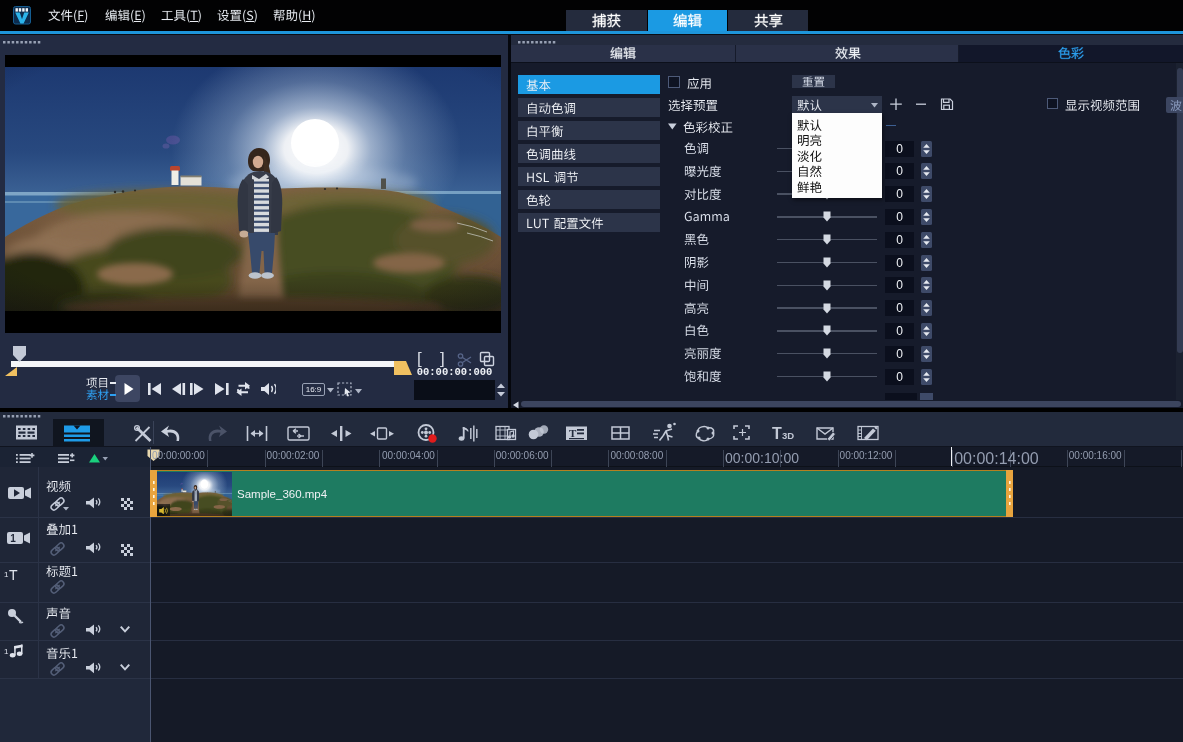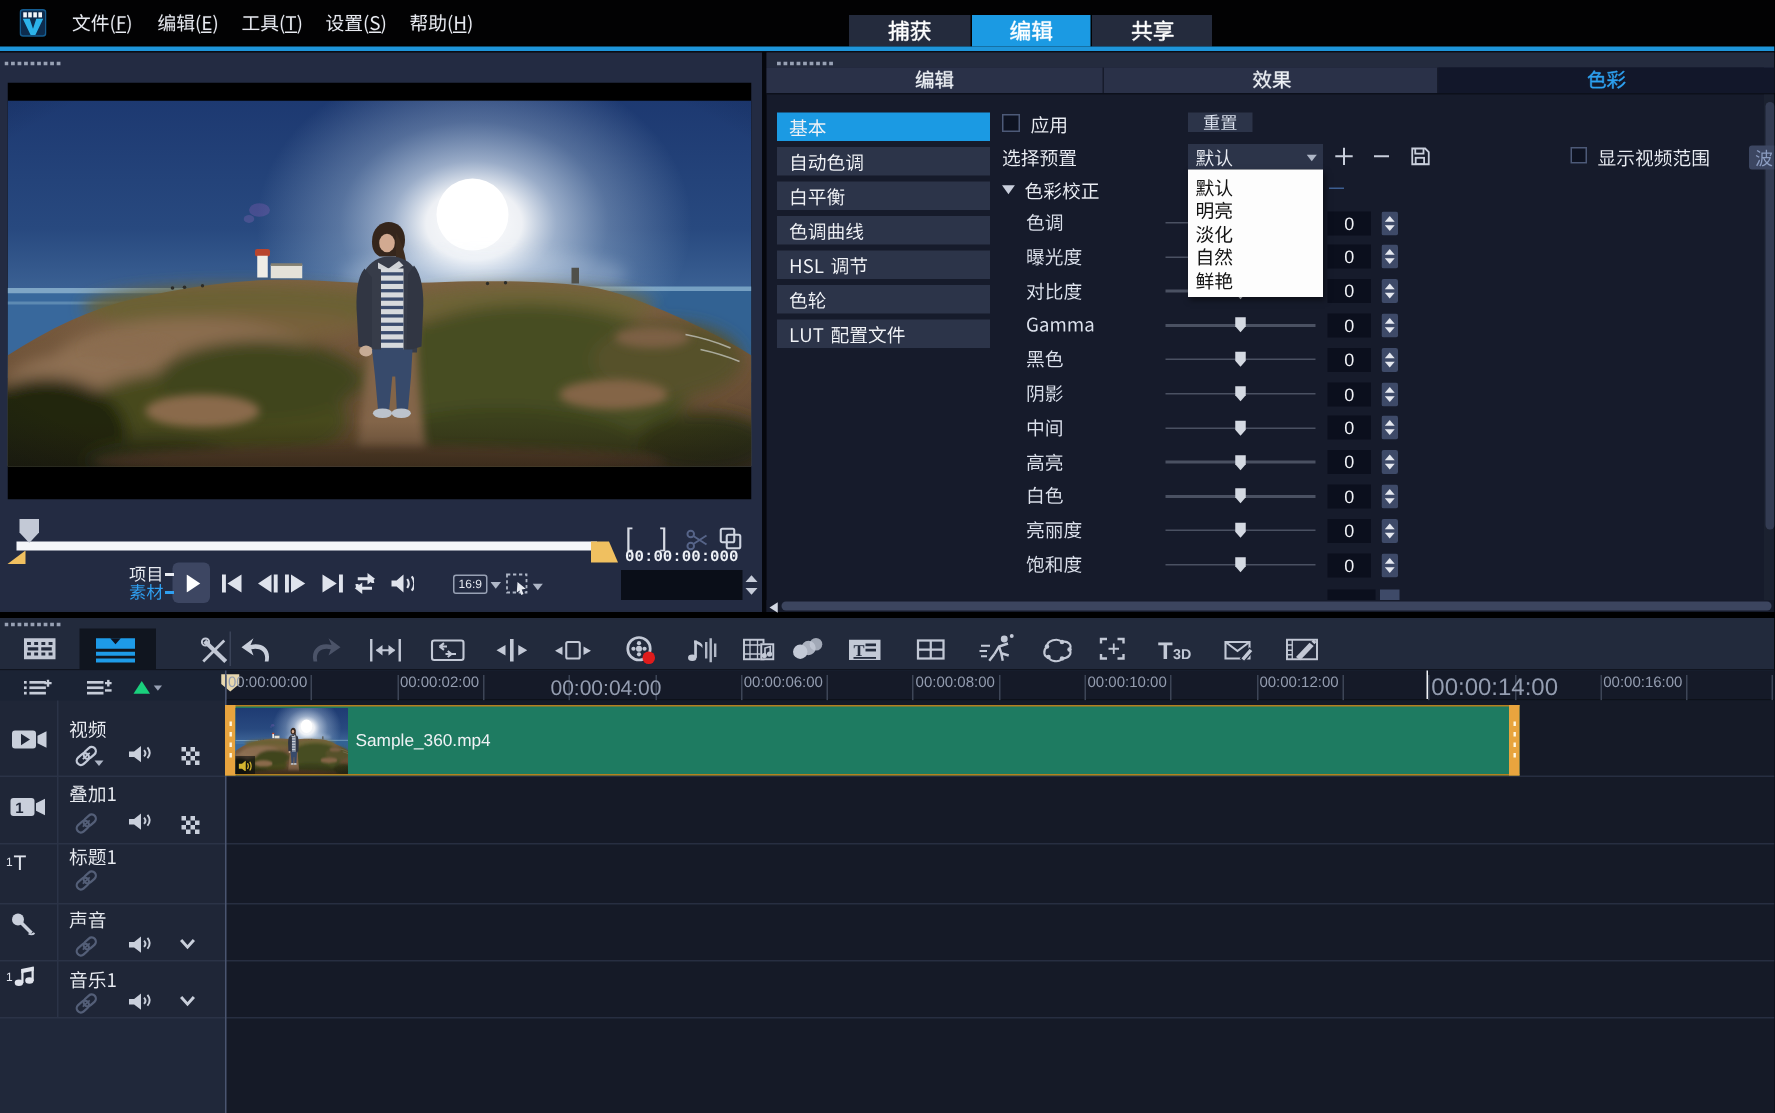--- a/index.html
+++ b/index.html
@@ -666,24 +666,24 @@
     <div class="abs" style="left:630.3px;top:3px;width:1px;height:17px;background:#3d4556"></div>
     <div class="abs" style="left:687.6px;top:3px;width:1px;height:17px;background:#3d4556"></div>
     <div class="abs" style="left:744.9px;top:3px;width:1px;height:17px;background:#3d4556"></div>
     <div class="abs" style="left:802.2px;top:3px;width:1px;height:17px;background:#3d4556"></div>
     <div class="abs" style="left:859.5px;top:3px;width:1px;height:17px;background:#3d4556"></div>
     <div class="abs" style="left:916.8px;top:3px;width:1px;height:17px;background:#3d4556"></div>
     <div class="abs" style="left:974.1px;top:3px;width:1px;height:17px;background:#3d4556"></div>
     <div class="abs" style="left:1031.4px;top:3px;width:1px;height:17px;background:#3d4556"></div>
     <div class="txt" style="left:2.0px;top:3px;font-size:10px;color:#949db0">00:00:00:00</div>
     <div class="txt" style="left:116.6px;top:3px;font-size:10px;color:#949db0">00:00:02:00</div>
-    <div class="txt" style="left:217px;top:3px;font-size:14px;color:#949db0">00:00:04:00</div>
+    <div class="txt" style="left:232px;top:3px;font-size:10px;color:#949db0">00:00:04:00</div>
     <div class="txt" style="left:345.8px;top:3px;font-size:10px;color:#949db0">00:00:06:00</div>
     <div class="txt" style="left:460.4px;top:3px;font-size:10px;color:#949db0">00:00:08:00</div>
-    <div class="txt" style="left:575.0px;top:3px;font-size:10px;color:#949db0">00:00:10:00</div>
+    <div class="txt" style="left:575.0px;top:3px;font-size:14px;color:#949db0">00:00:10:00</div>
     <div class="txt" style="left:689.6px;top:3px;font-size:10px;color:#949db0">00:00:12:00</div>
     <div class="txt" style="left:804.2px;top:3px;font-size:16px;color:#949db0">00:00:14:00</div>
     <div class="txt" style="left:918.8px;top:3px;font-size:10px;color:#949db0">00:00:16:00</div>
   </div>
 <div class="abs" style="left:951px;top:447px;width:1px;height:19px;background:#f0f2f6"></div>
 <div class="abs" style="left:150px;top:467px;width:1033px;height:275px;background:#151a27"></div>
 <div class="abs" style="left:0;top:467px;width:150px;height:211px;background:#1f2637"></div>
 <div class="abs" style="left:0;top:678px;width:150px;height:64px;background:#20283a"></div>
 <div class="abs" style="left:0;top:517px;width:150px;height:1px;background:#2b3347"></div>
 <div class="abs" style="left:150px;top:517px;width:1033px;height:1px;background:#272e41"></div>

